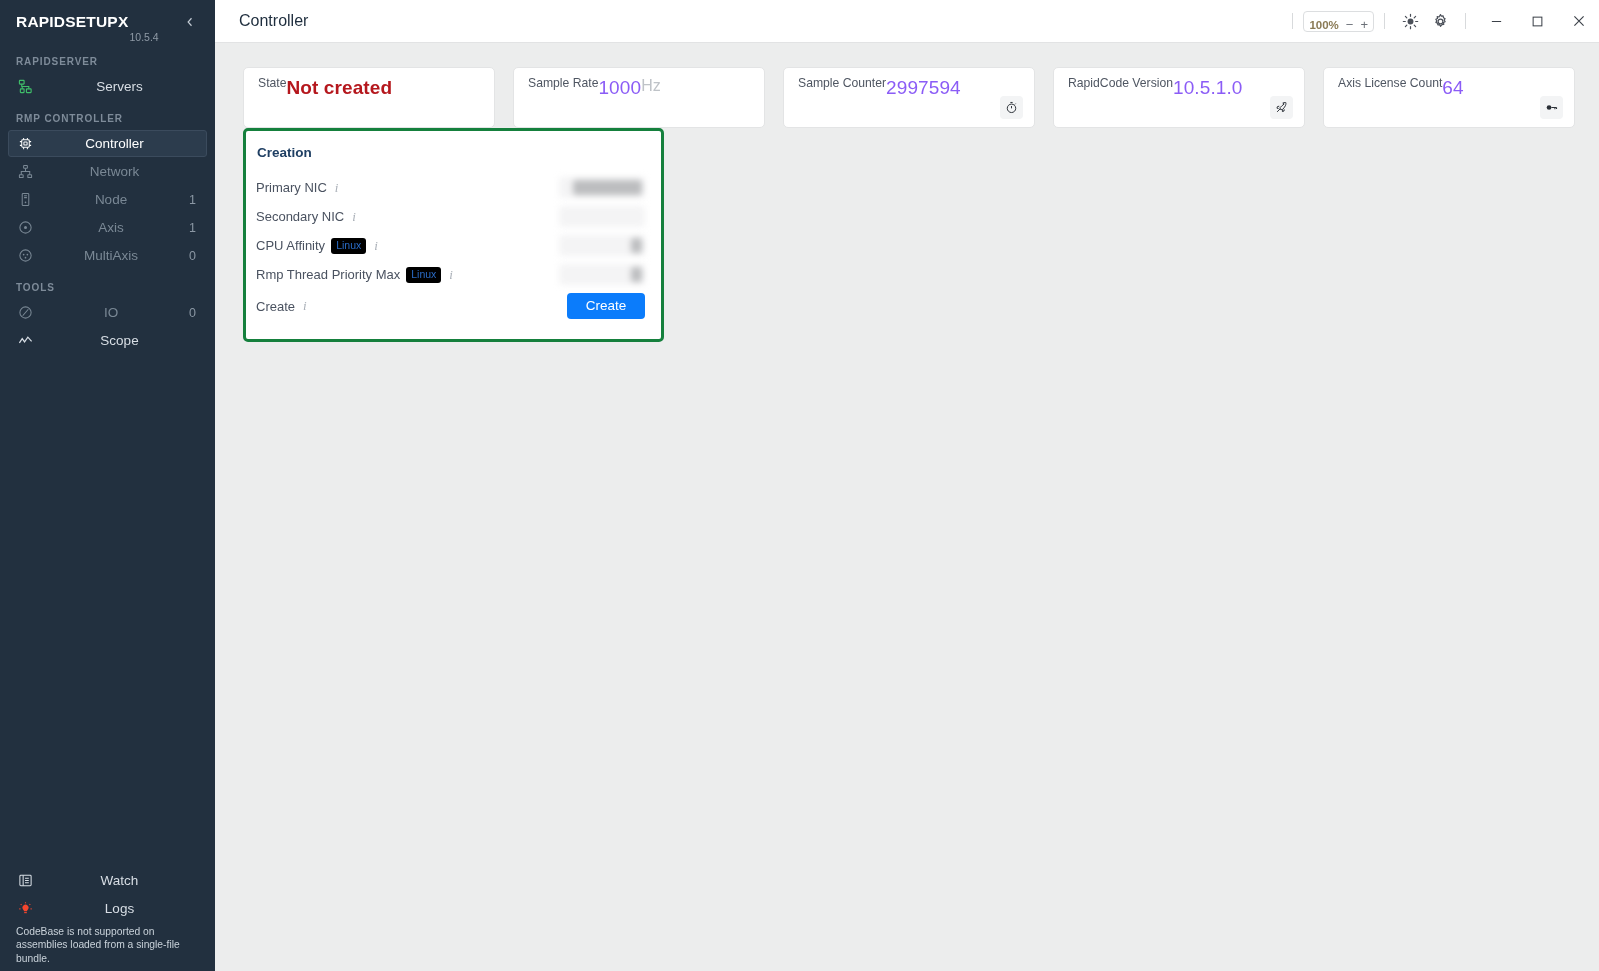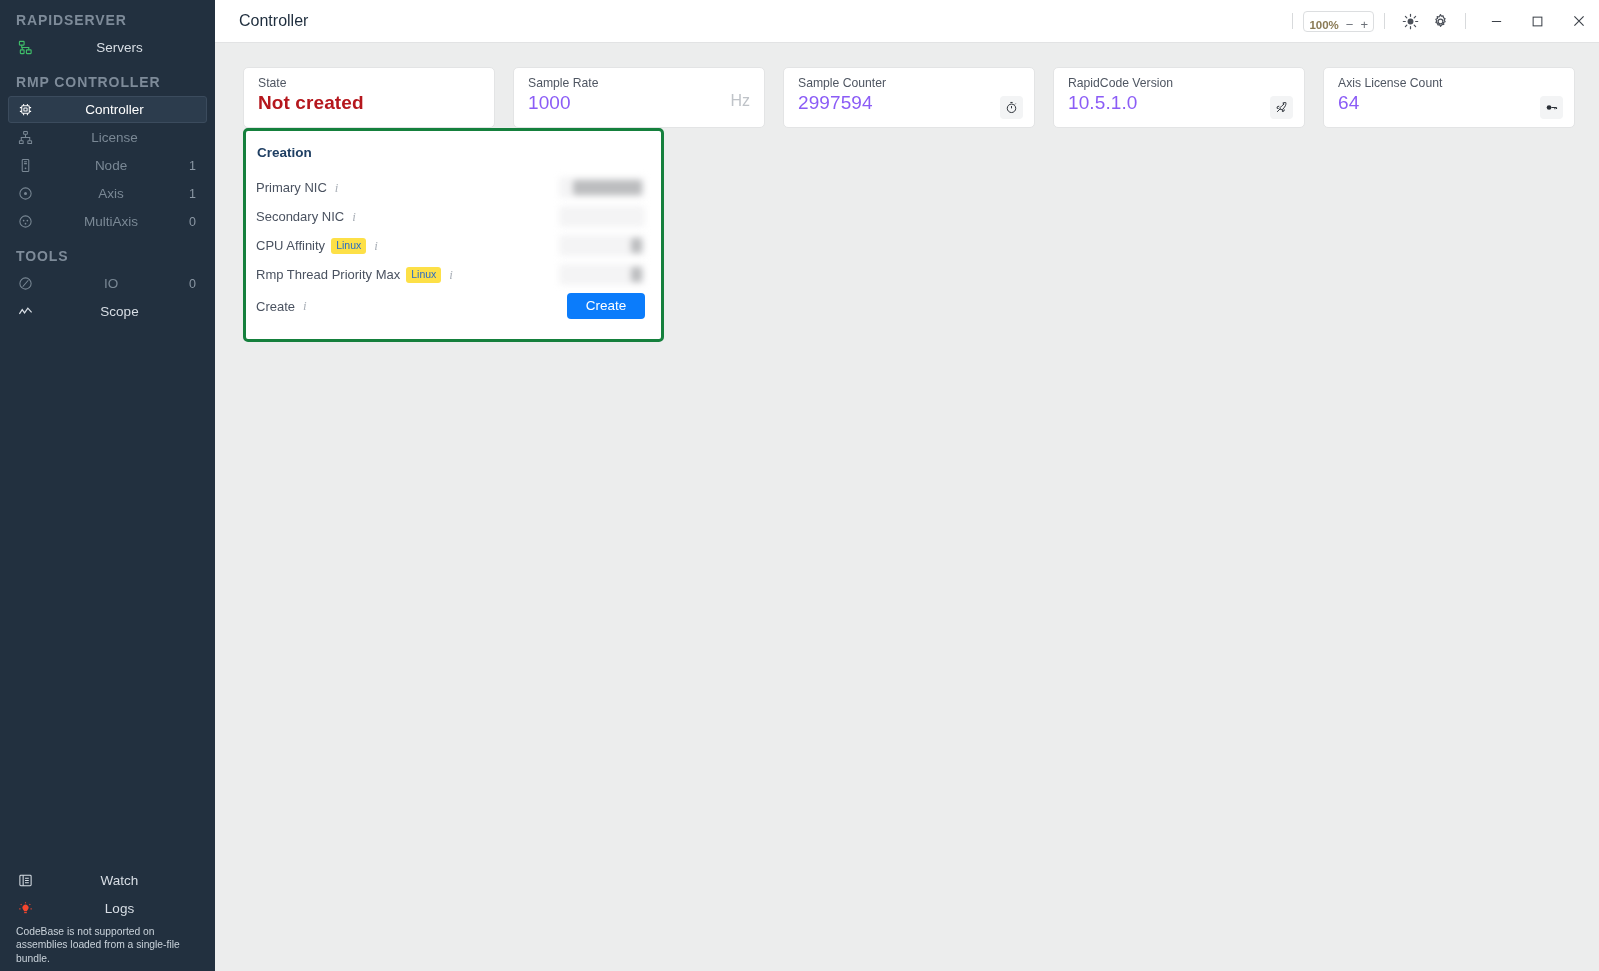--- a/index.html
+++ b/index.html
@@ -46,21 +46,21 @@
   .brand-spacer { flex: 1; }
   .collapse-btn {
     width: 22px; height: 22px;
     display: flex; align-items: center; justify-content: center;
     color: #c3cbd4;
     cursor: pointer;
   }
   .collapse-btn svg { display:block; }
 
   .nav-group-label {
-    font-size: 14px;
+    font-size: 10px;
     letter-spacing: .9px;
     color: #7e8b99;
     padding: 0 0 0 16px;
     margin-top: 12px;
     margin-bottom: 6px;
     text-transform: uppercase;
     font-weight: bold;
   }
   .nav-item {
     height: 27px;
@@ -182,21 +182,20 @@
   }
   .card {
     background: #ffffff;
     border: 1px solid #e3e4e5;
     border-radius: 5px;
     height: 61px;
     flex: 1 1 0;
     min-width: 0;
     padding: 8px 14px 0 14px;
     display: flex;
-    flex-direction: column;
     position: relative;
   }
   .card-label {
     font-size: 12.2px;
     color: #4f5662;
     line-height: 15px;
   }
   .card-row {
     display: flex;
     align-items: flex-start;
@@ -254,21 +253,21 @@
   }
   .frow-label {
     font-size: 13px;
     color: #4a5260;
     display: flex;
     align-items: center;
     gap: 6px;
     white-space: nowrap;
   }
   .badge-linux {
-    background: #fde047;
+    background: #000000;
     color: #2a6bc6;
     font-size: 10.5px;
     border-radius: 3px;
     padding: 1px 5px 2px 5px;
     line-height: 13px;
   }
   .info-i {
     font-family: "Liberation Serif", serif;
     font-style: italic;
     font-size: 13px;
@@ -316,20 +315,30 @@
     padding: 0;
   }
 </style>
 </head>
 <body>
 
 <div class="app">
 
   <aside class="sidebar">
 
+    <div class="brand">
+      <span class="brand-name">RAPIDSETUPX</span>
+      <span class="brand-version">10.5.4</span>
+      <span class="brand-spacer"></span>
+      <span class="collapse-btn">
+        <svg width="12" height="12" viewBox="0 0 16 16" fill="none" stroke="currentColor" stroke-width="1.6">
+          <path d="M10 3 L5.5 8 L10 13"></path>
+        </svg>
+      </span>
+    </div>
 
     <div class="nav-group-label">RAPIDSERVER</div>
     <div class="nav-item">
       <span class="nav-ico">
         <svg width="15" height="15" viewBox="0 0 16 16" fill="none" stroke="#3fbf6a" stroke-width="1.2">
           <rect x="1.5" y="1.5" width="5" height="4" rx="0.6"></rect>
           <rect x="9" y="10.5" width="5" height="4" rx="0.6"></rect>
           <rect x="2.5" y="10.5" width="4" height="4" rx="0.6"></rect>
           <path d="M4 5.5 V8 H11.5 V10.5 M4.5 8 V10.5"></path>
         </svg>
@@ -353,21 +362,21 @@
 
     <div class="nav-item muted">
       <span class="nav-ico">
         <svg width="15" height="15" viewBox="0 0 16 16" fill="none" stroke="currentColor" stroke-width="1.1">
           <rect x="6" y="1.5" width="4" height="3" rx="0.5"></rect>
           <rect x="1.5" y="11.5" width="4" height="3" rx="0.5"></rect>
           <rect x="10.5" y="11.5" width="4" height="3" rx="0.5"></rect>
           <path d="M8 4.5V8M3.5 11.5V8h9v3.5"></path>
         </svg>
       </span>
-      <span class="nav-label">License</span>
+      <span class="nav-label">Network</span>
       <span class="nav-count"></span>
     </div>
 
     <div class="nav-item muted">
       <span class="nav-ico">
         <svg width="15" height="15" viewBox="0 0 16 16" fill="none" stroke="currentColor" stroke-width="1.1">
           <rect x="4.5" y="1.5" width="7" height="13" rx="1"></rect>
           <path d="M6.5 4h3M6.5 6h3"></path>
           <circle cx="8" cy="11" r="0.9" fill="currentColor" stroke="none"></circle>
         </svg>

